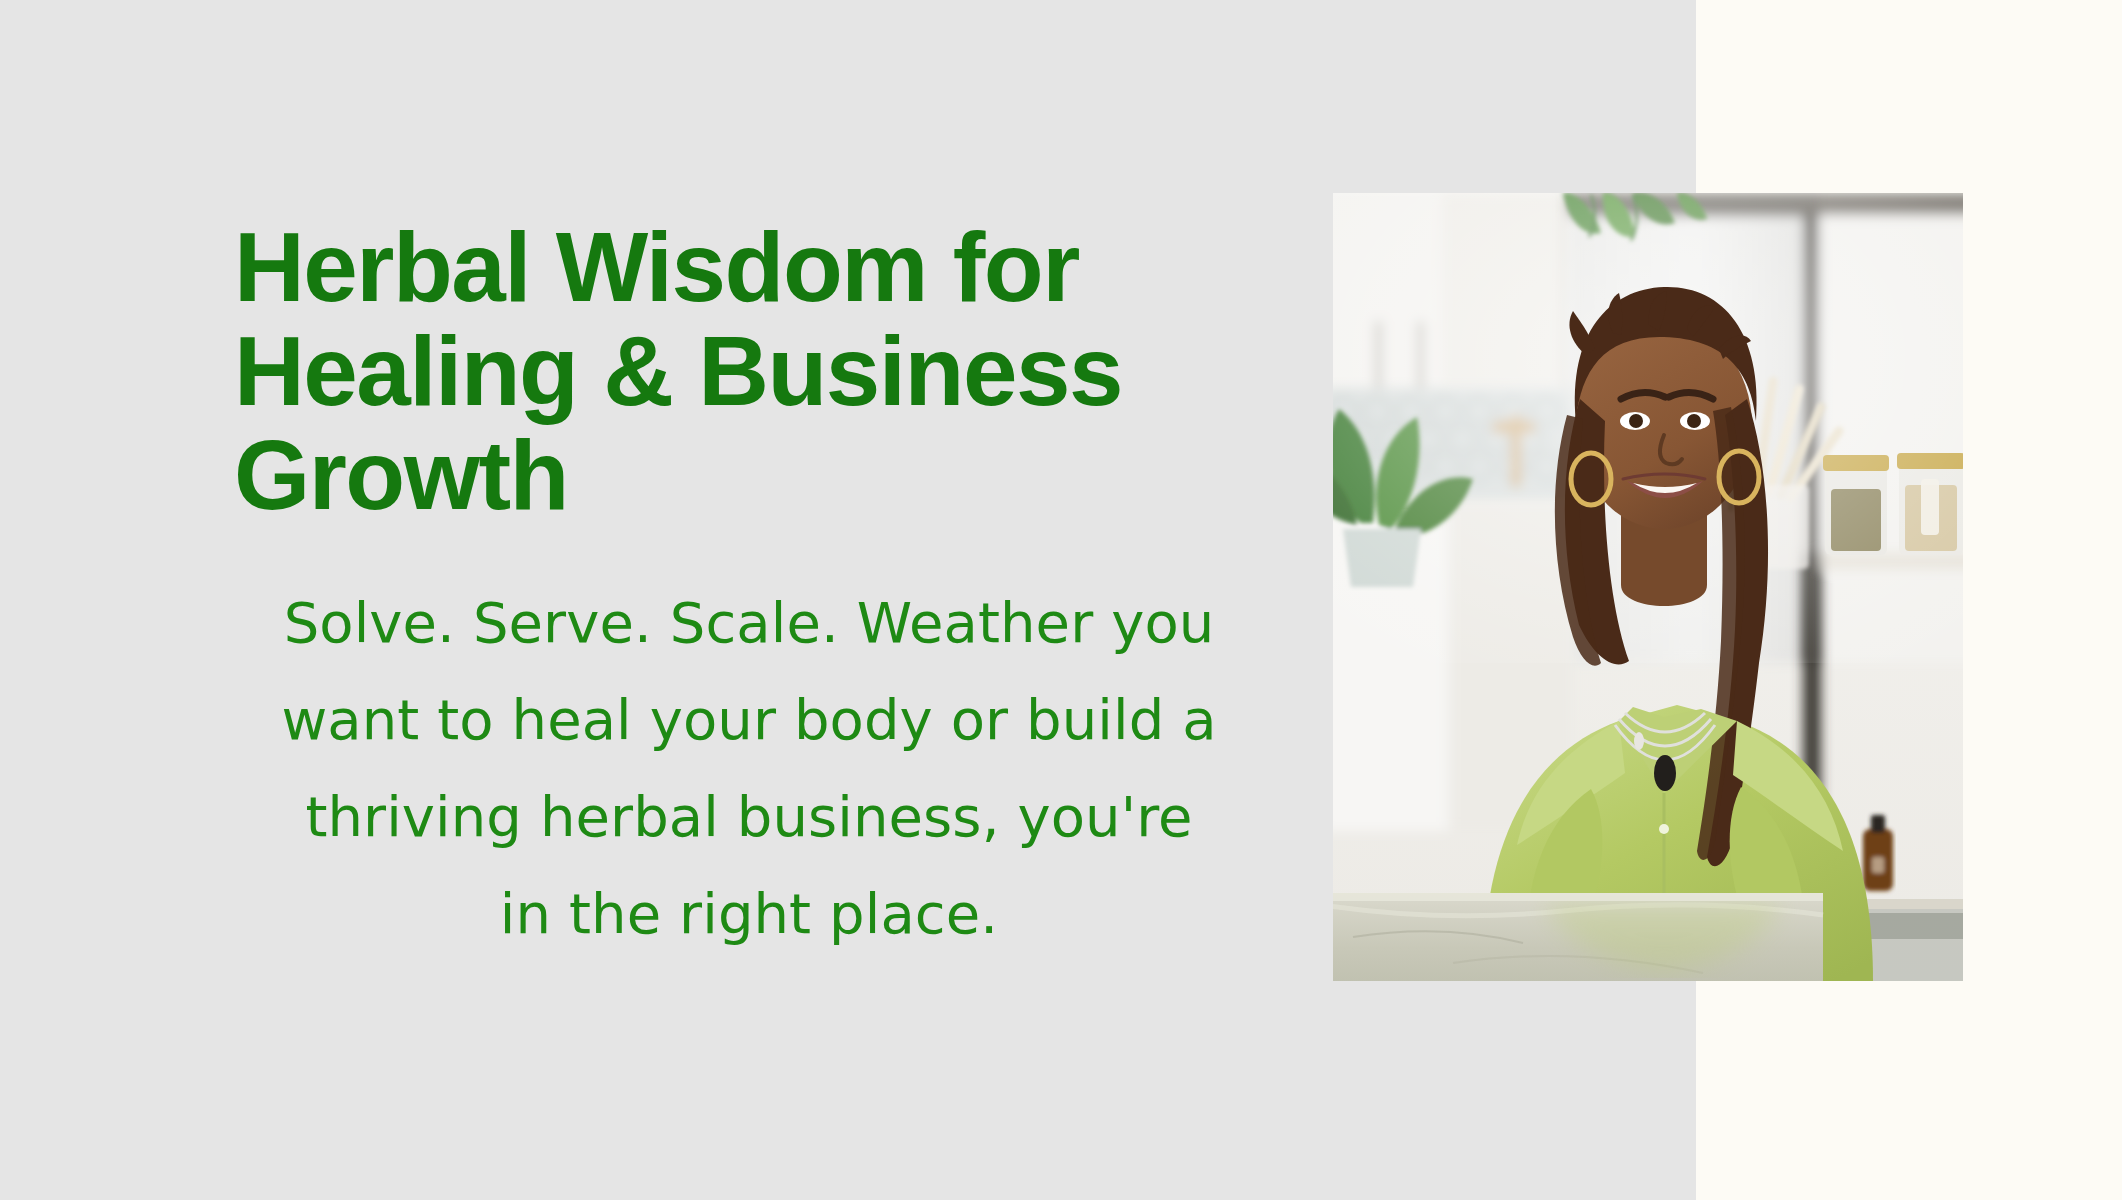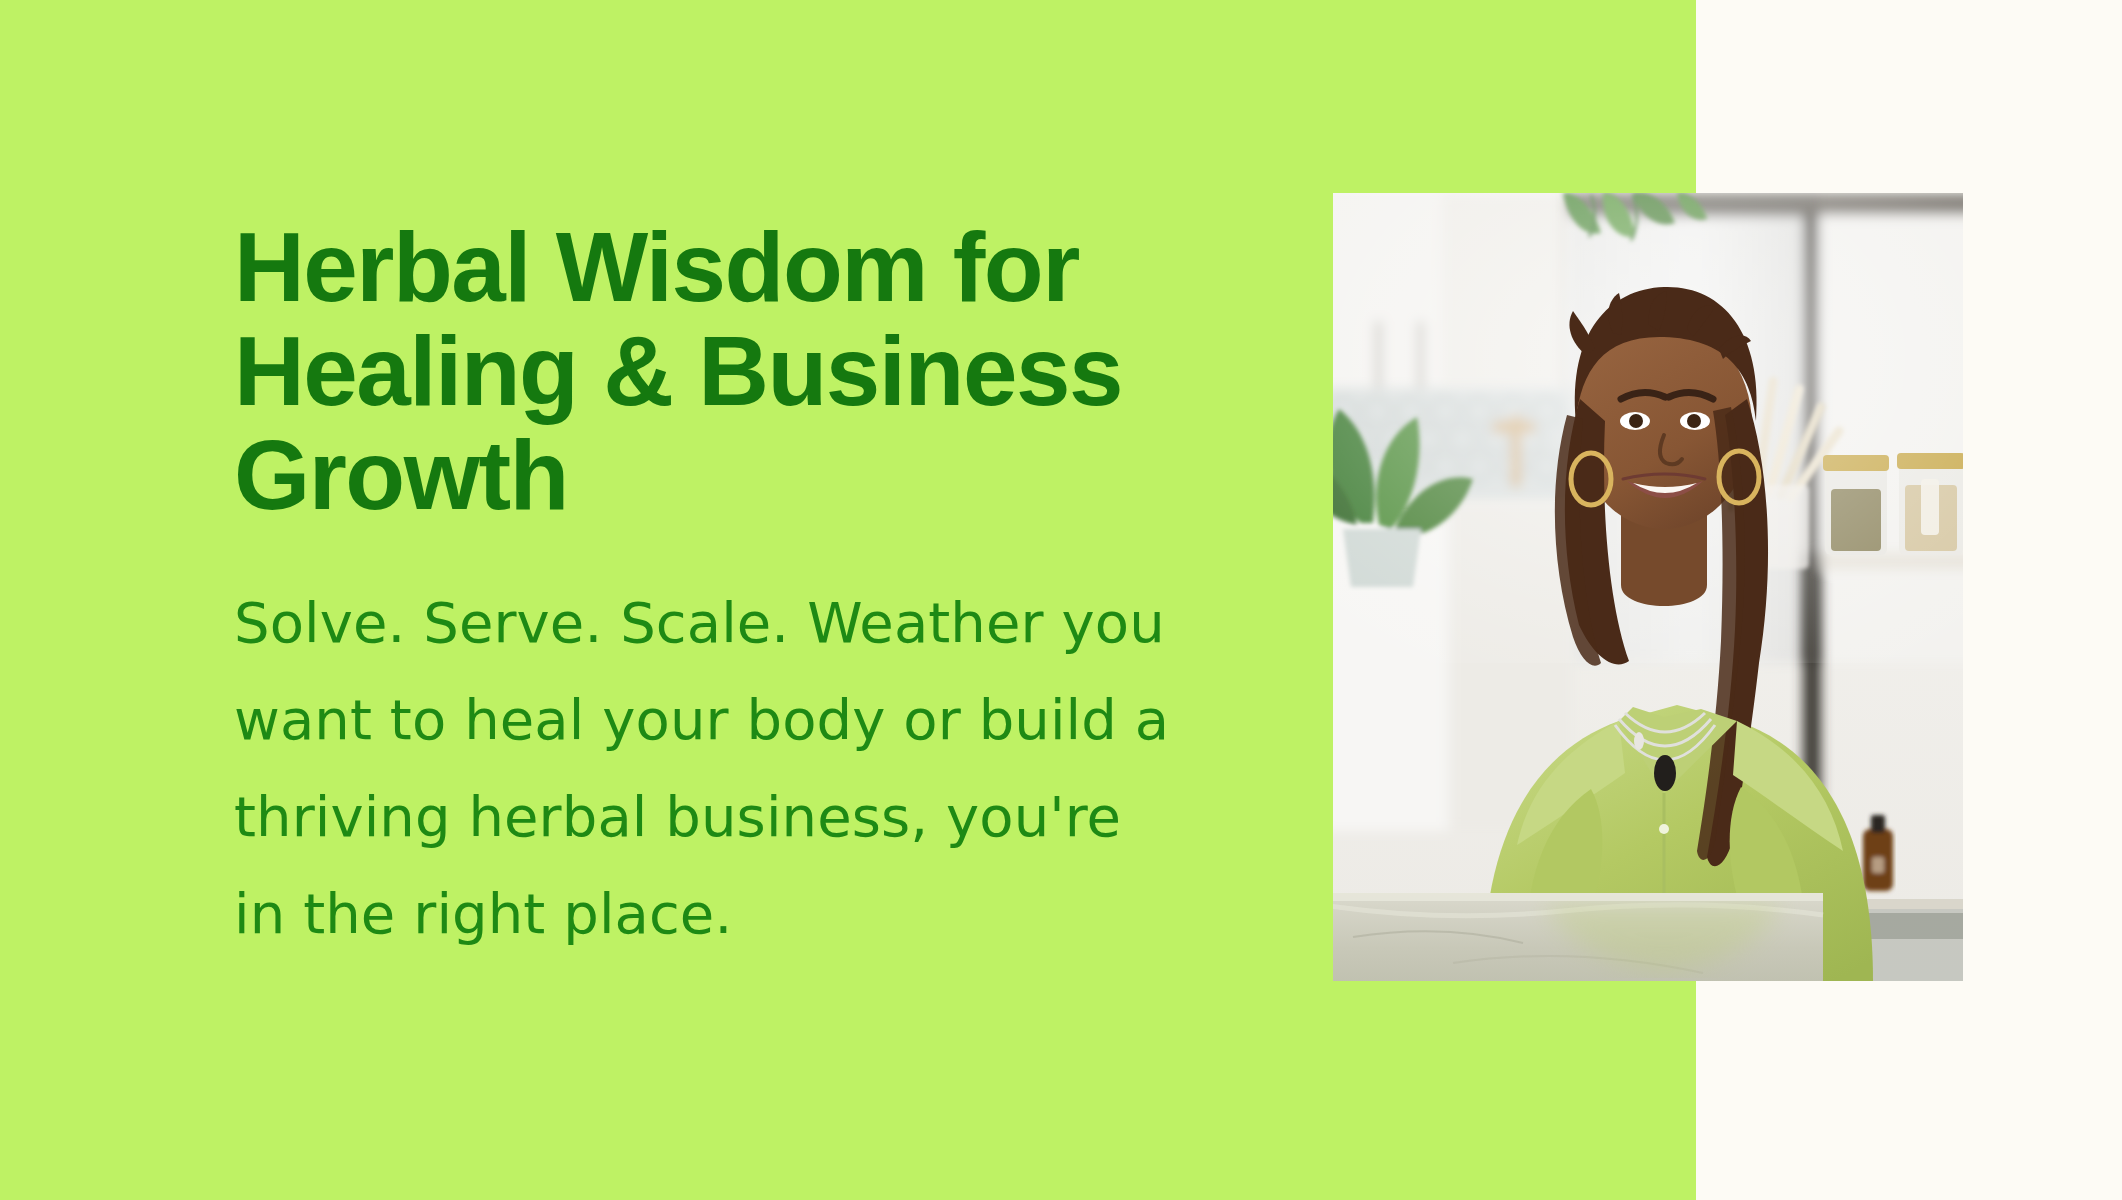--- a/index.html
+++ b/index.html
@@ -14,21 +14,21 @@
   body {
     background:#FDFBF5;
     font-family:"Liberation Sans", sans-serif;
     -webkit-font-smoothing:antialiased;
   }
 
   .hero {
     position:relative;
     width:1696px;
     height:1200px;
-    background:#bef264;
+    background:#e5e5e5;
   }
 
   
   .text-col {
     position:absolute;
     left:234px;
     top:215px;
     width:1030px;
   }
 
@@ -44,20 +44,21 @@
 
   .subcopy {
     margin-top:47px;
     font-family:"DejaVu Sans", sans-serif;
     font-weight:400;
     font-size:56px;
     line-height:97px;
     letter-spacing:0.1px;
     color:#1E8A14;
     white-space:pre-line;
+    text-align:center;
   }
 
   
   .photo {
     position:absolute;
     left:1333px;
     top:193px;
     width:630px;
     height:788px;
     overflow:hidden;

